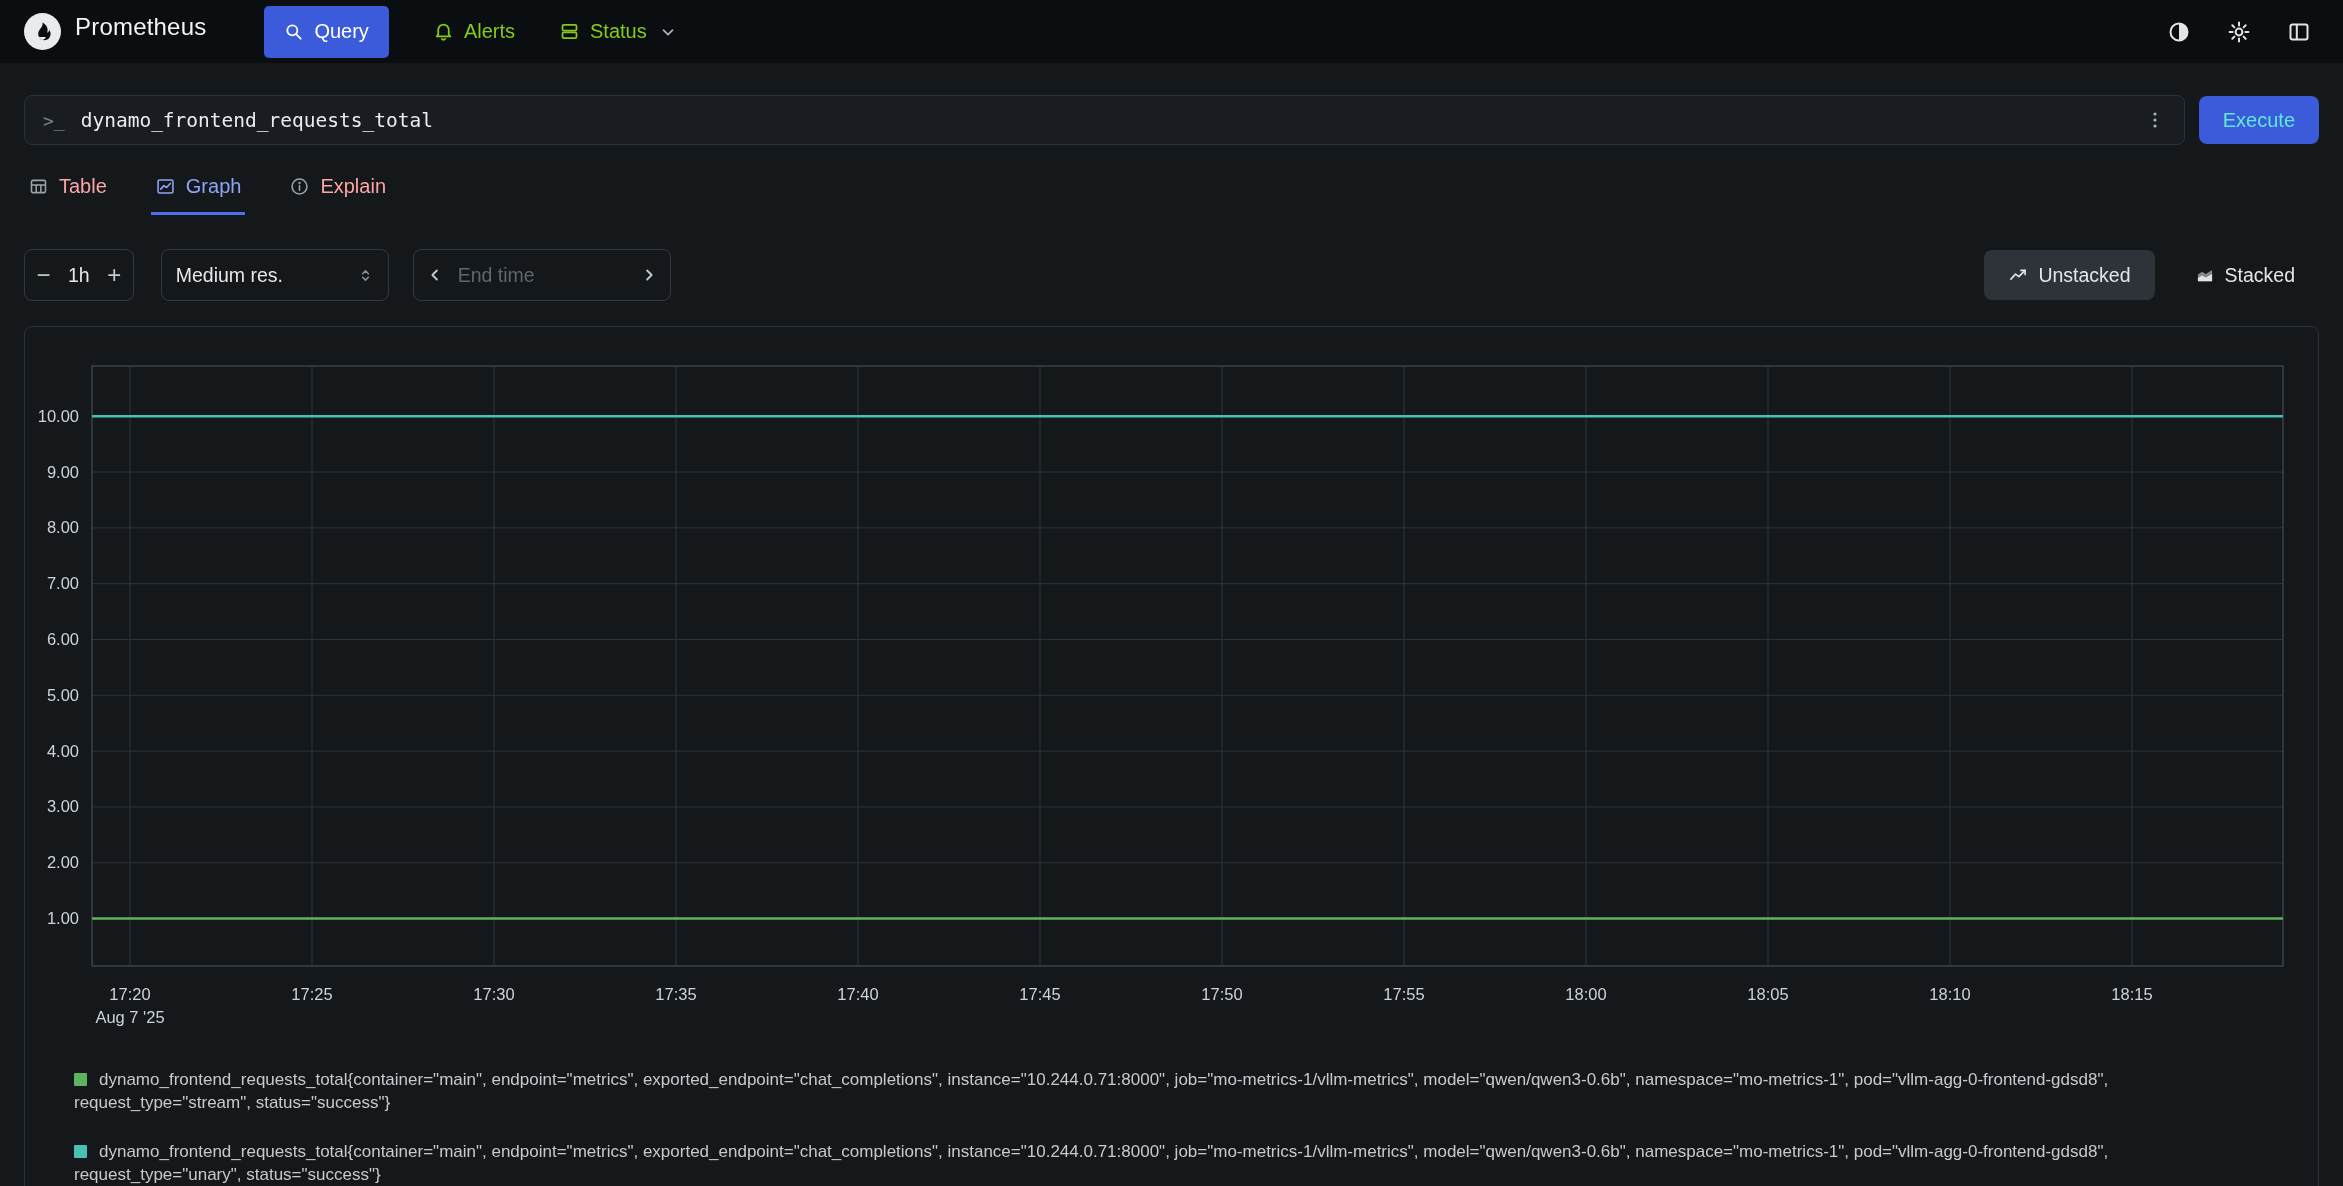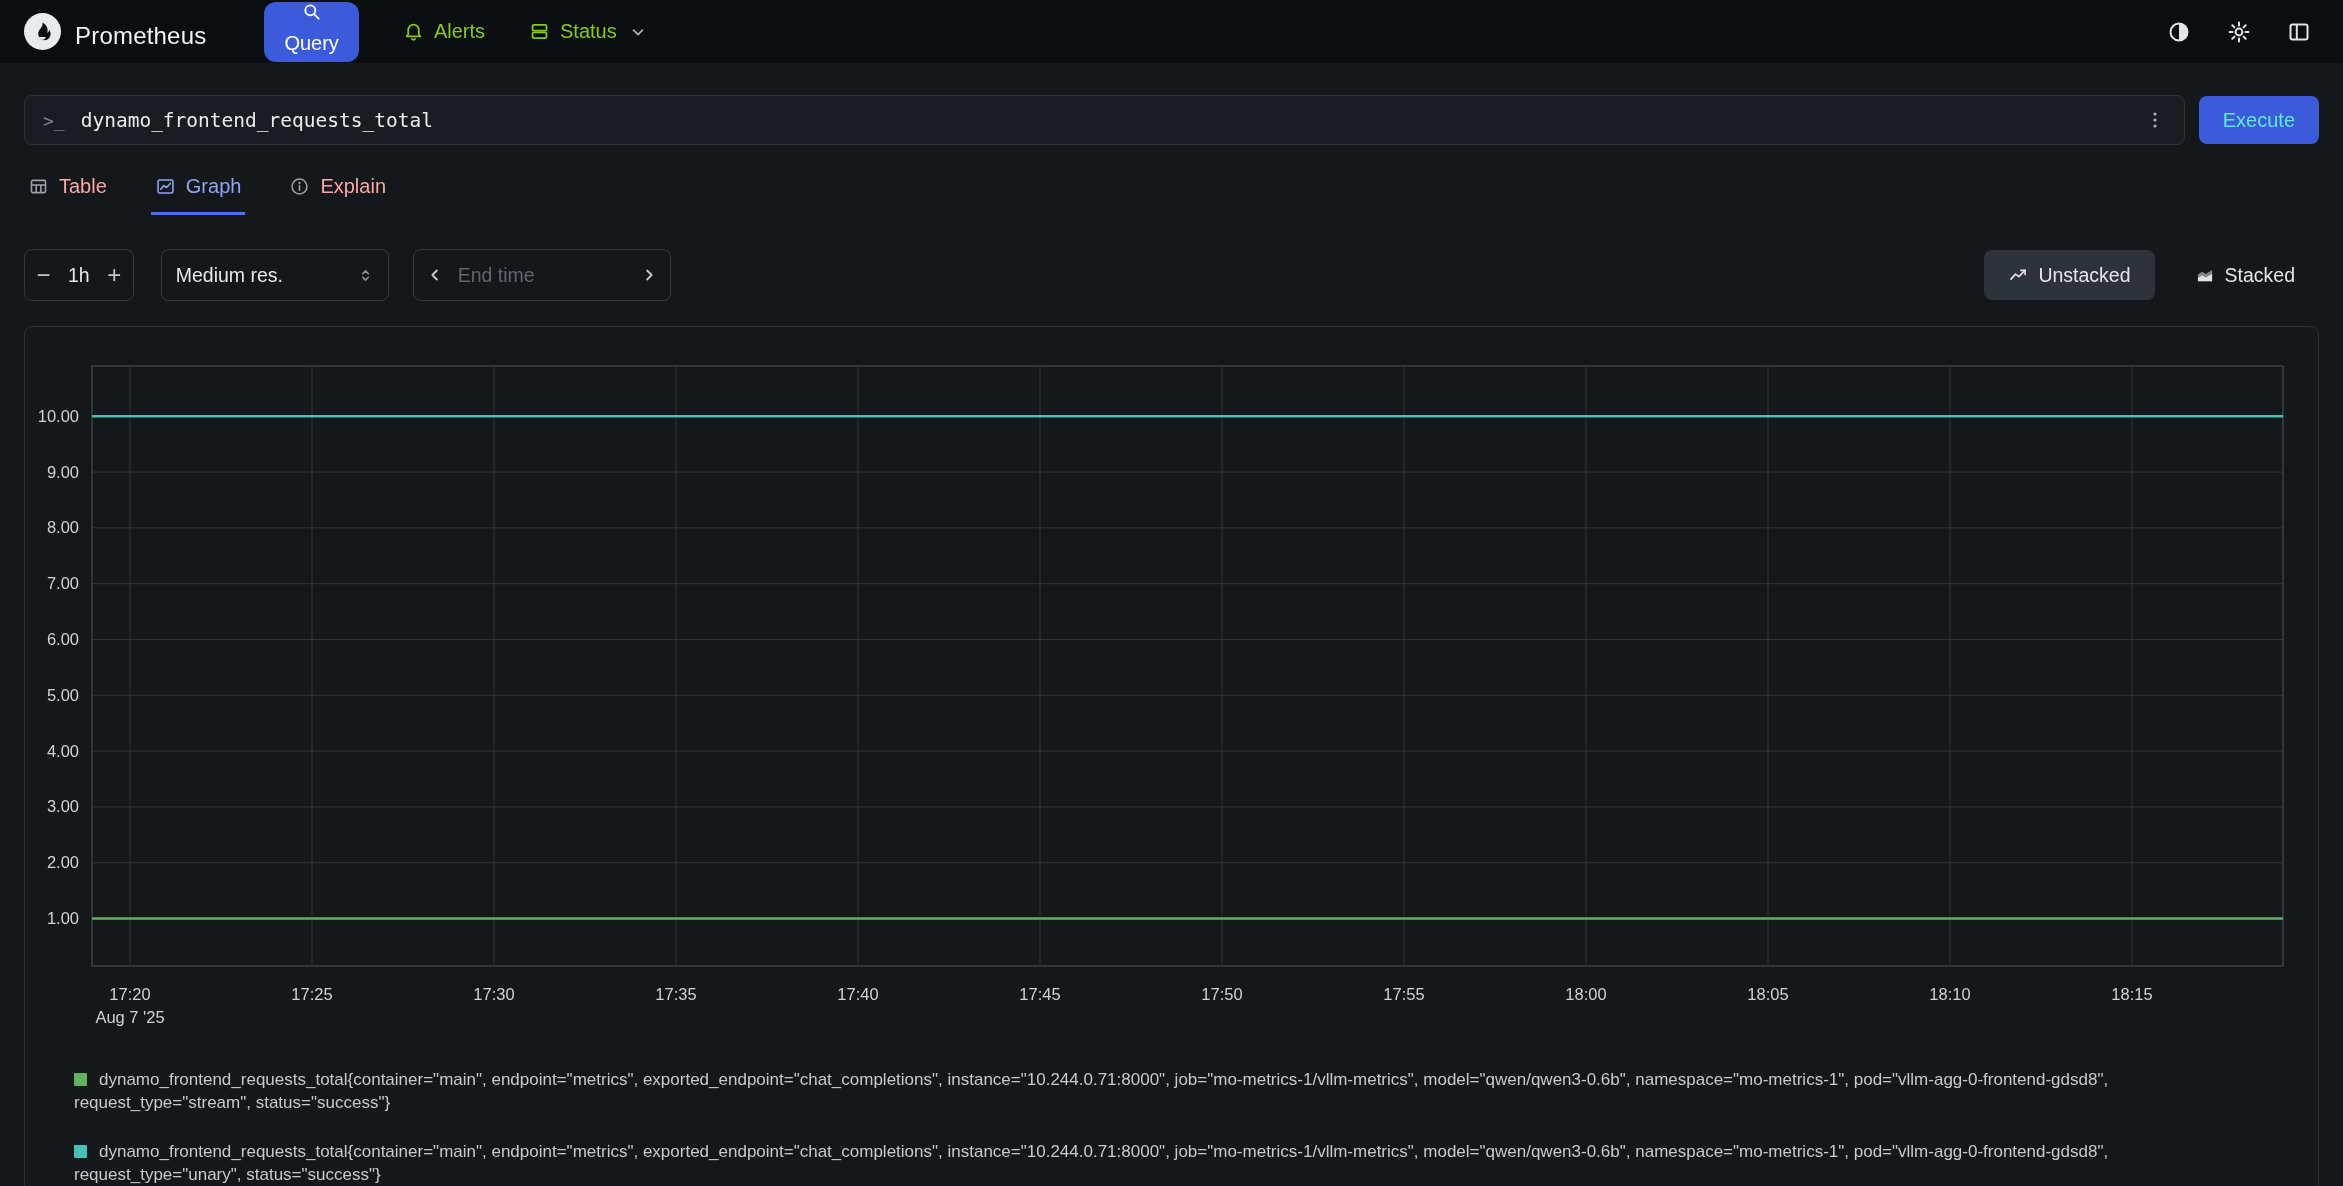--- a/index.html
+++ b/index.html
@@ -7,26 +7,26 @@
   body{
     width:2343px;height:1186px;overflow:hidden;position:relative;
     font-family:"Liberation Sans",sans-serif;color:#e6e9ec;
     -webkit-font-smoothing:antialiased;
   }
   svg{display:block}
   button{font-family:inherit;background:none;border:none;color:inherit;cursor:pointer;padding:0}
 
   
   .navbar{height:63px;background:#0b0e11;display:flex;align-items:center;padding:0 24px;}
-  .brand{display:flex;align-items:flex-end;gap:14px;margin-right:58px;}
+  .brand{display:flex;align-items:flex-start;gap:14px;margin-right:58px;}
   .logo{width:37px;height:37px;border-radius:50%;background:#e9ecef;display:flex;align-items:center;justify-content:center;}
   .brand-name{font-size:24px;font-weight:500;color:#f1f3f5;letter-spacing:.2px;}
   .nav-items{display:flex;align-items:center;gap:44px;}
   .nav-btn{display:flex;align-items:center;gap:10px;font-size:20px;color:#fff;
-    background:#3b5bdb;border-radius:12px;height:60px;padding:0 20px;font-weight:500;flex-direction:column;}
+    background:#3b5bdb;border-radius:5px;height:52px;padding:0 20px;font-weight:500;}
   .nav-link{display:flex;align-items:center;gap:10px;font-size:20px;color:#84cc16;height:44px;}
   .nav-link .chev{color:#aab0b6;margin-left:2px;}
   .nav-right{margin-left:auto;display:flex;align-items:center;gap:20px;}
   .icon-btn{width:40px;height:40px;border-radius:8px;display:flex;align-items:center;justify-content:center;color:#e3e6e9;}
 
   
   .query-row{display:flex;align-items:center;gap:14px;padding:0 24px;margin-top:32px;}
   .expr-input{flex:1;height:48px;background:#191d21;border:1px solid #2d3237;border-radius:8px;
     display:flex;align-items:center;padding:0 18px;}
   .prompt{color:#7a828a;font-family:"DejaVu Sans Mono",monospace;font-size:18px;margin-right:16px;}

